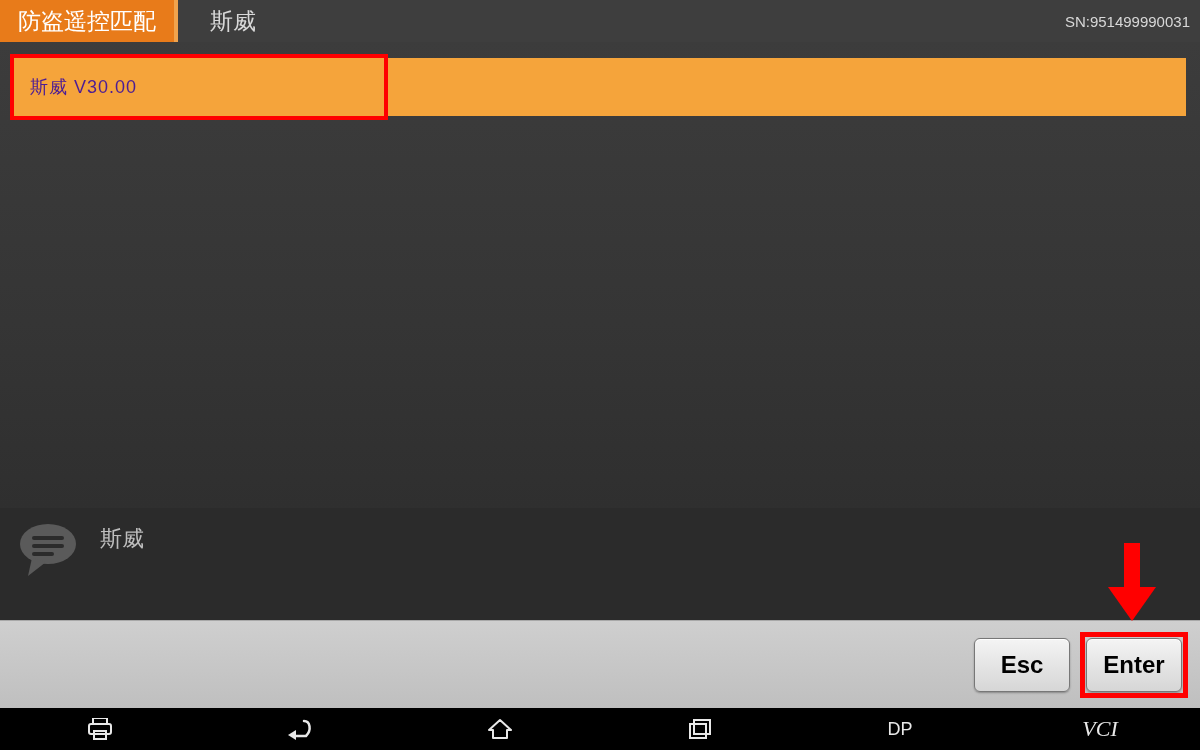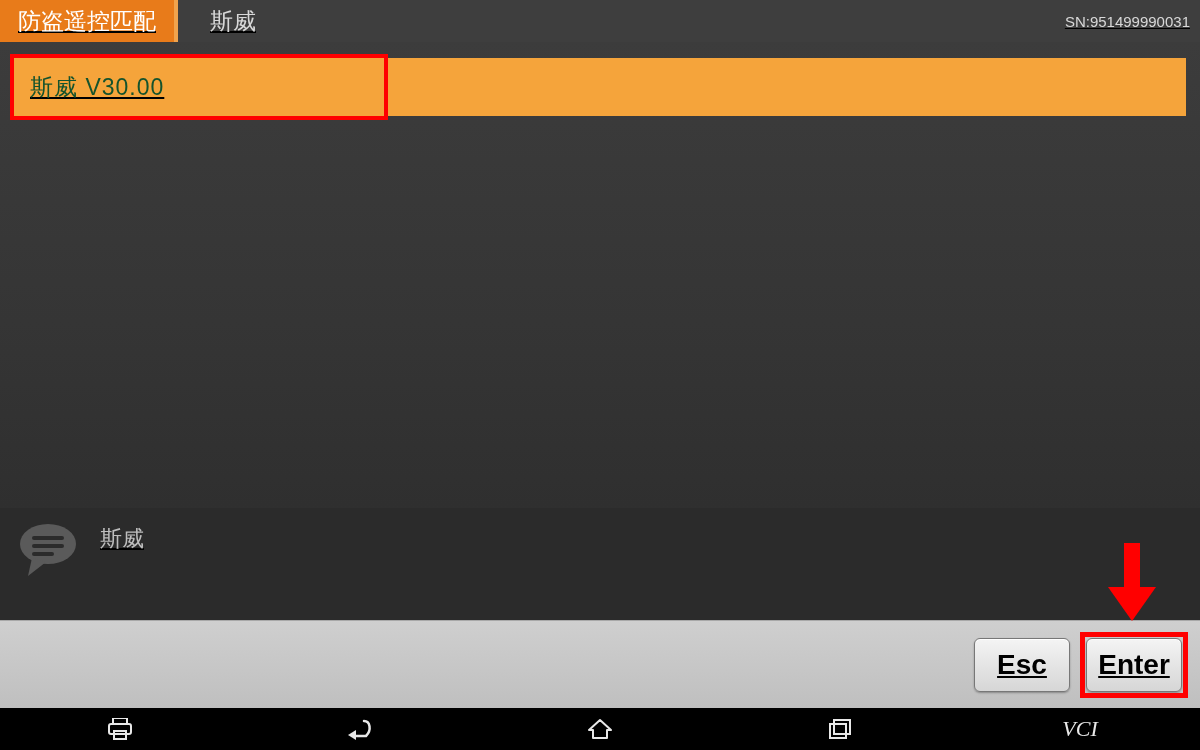--- a/index.html
+++ b/index.html
@@ -1,36 +1,36 @@
 <!DOCTYPE html>
 <html><head>
   <meta charset="utf-8">
   <style>
     * { margin: 0; padding: 0; box-sizing: border-box; }
     html, body { width: 1200px; height: 750px; overflow: hidden; font-family: "Microsoft YaHei", Arial, sans-serif; background: #000; }
-    .screen { width: 1200px; height: 750px; display: flex; flex-direction: column; text-decoration: underline; }
+    .screen { width: 1200px; height: 750px; display: flex; flex-direction: column; }
     
     .header { height: 42px; background: #3e3e3e; display: flex; align-items: center; color: #e8e8e8; font-size: 22px; position: relative; }
     .header-tab { background: #e87b1a; height: 42px; display: flex; align-items: center; padding: 0 18px; color: #fff; font-size: 23px; position: relative; }
     .header-tab::after { content: ""; position: absolute; right: -4px; top: 0; width: 4px; height: 42px; background: #f0a34d; }
     .header-brand { padding-left: 36px; color: #d8d8d8; font-size: 23px; }
     .header-sn { margin-left: auto; padding-right: 10px; color: #d8d8d8; font-size: 15px; }
     
     .list-area { flex: 0 0 auto; background: #3a3a3a; padding: 16px 14px 0 14px; height: 466px; background: linear-gradient(#3c3c3c, #353535 60%, #2f2f2f); }
     .list-row { height: 58px; background: #f5a43b; border: 4px solid transparent; display: flex; align-items: center; position: relative; }
     .list-row-highlight { position: absolute; left: -4px; top: -4px; height: 66px; width: 378px; border: 4px solid #ff0000; pointer-events: none; }
     .list-row-wrap { position: relative; }
-    .list-row-text { padding-left: 12px; color: #14532d; font-size: 23px; letter-spacing: 1px; }
+    .list-row-text { padding-left: 12px; color: #4c1d95; font-size: 18px; letter-spacing: 1px; }
     
     .status-strip { height: 112px; background: #2b2b2b; display: flex; align-items: flex-start; padding: 14px 18px; gap: 18px; }
     .chat-icon { width: 64px; height: 56px; }
     .status-text { color: #bdbdbd; font-size: 22px; padding-top: 2px; }
     
     .button-bar { height: 88px; background: linear-gradient(#cfcfcf, #bfbfbf); border-top: 1px solid #a8a8a8; display: flex; justify-content: flex-end; align-items: center; padding-right: 18px; gap: 16px; position: relative; }
-    .btn { width: 96px; height: 54px; border: 1px solid #777; border-radius: 6px; background: linear-gradient(#f4f4f4, #d6d6d6); font-size: 28px; font-weight: bold; color: #000; display: flex; align-items: center; justify-content: center; cursor: pointer; box-shadow: 0 1px 0 #fff inset, 0 1px 2px rgba(0,0,0,.3); }
+    .btn { width: 96px; height: 54px; border: 1px solid #777; border-radius: 6px; background: linear-gradient(#f4f4f4, #d6d6d6); font-size: 24px; font-weight: bold; color: #000; display: flex; align-items: center; justify-content: center; cursor: pointer; box-shadow: 0 1px 0 #fff inset, 0 1px 2px rgba(0,0,0,.3); }
     .btn-enter-wrap { position: relative; border-radius: 17px; }
     .btn-enter-highlight { position: absolute; left: -6px; top: -6px; width: 108px; height: 66px; border: 5px solid #ff0000; pointer-events: none; }
     
     .red-arrow { position: absolute; right: 48px; top: -78px; width: 40px; height: 84px; pointer-events: none; }
     .red-arrow .shaft { position: absolute; left: 12px; top: 0; width: 16px; height: 52px; background: #ff0000; }
     .red-arrow .head { position: absolute; left: -4px; top: 44px; width: 0; height: 0; border-left: 24px solid transparent; border-right: 24px solid transparent; border-top: 34px solid #ff0000; }
     
     .nav-bar { height: 42px; background: #000; display: flex; align-items: center; justify-content: space-around; color: #e8e8e8; font-size: 18px; }
     .nav-item { width: 120px; display: flex; align-items: center; justify-content: center; height: 42px; }
     .nav-icon svg { display: block; }
@@ -109,18 +109,21 @@
       </span>
     </div>
     <div class="nav-item nav-icon">
       <span>
         <svg width="24" height="22" viewBox="0 0 24 22">
           <rect x="2" y="6" width="16" height="14" fill="none" stroke="#e8e8e8" stroke-width="2"></rect>
           <rect x="6" y="2" width="16" height="14" fill="none" stroke="#e8e8e8" stroke-width="2"></rect>
         </svg>
       </span>
     </div>
+    <div class="nav-item">
+      <span>DP</span>
+    </div>
     <div class="nav-item nav-vci">
       <span>VCI</span>
     </div>
   </div>
 
 </div>
 
 </body></html>

